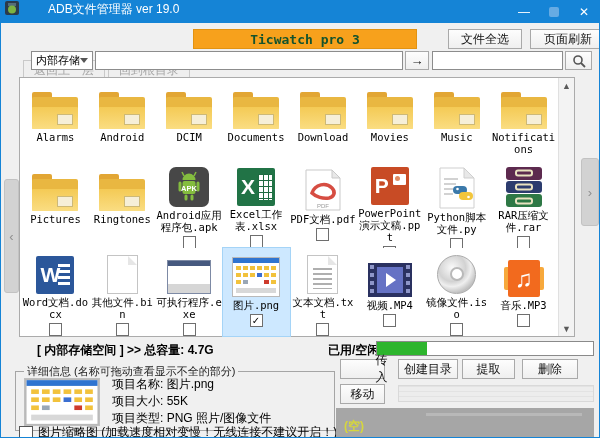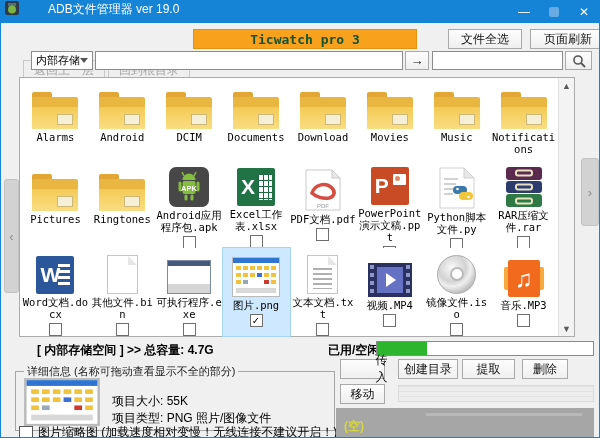--- a/index.html
+++ b/index.html
@@ -458,32 +458,33 @@
           <rect x="32" y="16" width="5" height="4"></rect>
           <rect x="39" y="16" width="5" height="4"></rect>
           <rect x="4" y="23" width="5" height="4"></rect>
           <rect x="39" y="23" width="5" height="4"></rect>
         </g>
         <rect x="25" y="16" width="5" height="4" fill="#3B6FD1"></rect>
         <rect x="11" y="23" width="5" height="4" fill="#9AA7B5"></rect>
         <rect x="32" y="23" width="5" height="4" fill="#CE3B2C"></rect>
         <rect x="4" y="31" width="40" height="5" fill="#D8D8D8"></rect>
       </svg>
+    <div class="dline" style="top:4px;"><span>项目名称:</span> <span>图片.png</span></div>
     <div class="dline" style="top:21px;"><span>项目大小:</span> <span>55K</span></div>
     <div class="dline" style="top:38px;"><span>项目类型:</span> <span>PNG 照片/图像文件</span></div>
   </div>
 
   <div id="thumbtoggle">
     <span id="thumbcb"></span>
     <span>图片缩略图 (加载速度相对变慢！无线连接不建议开启！)</span>
   </div>
 
   <div class="btn" style="left:339px;top:358px;width:45px;padding-left:38px;">传入</div>
   <div class="btn" style="left:397px;top:358px;width:60px;">创建目录</div>
   <div class="btn" style="left:461px;top:358px;width:53px;">提取</div>
-  <div class="btn" style="left:521px;top:358px;width:46px;">删除</div>
+  <div class="btn" style="left:521px;top:358px;width:56px;">删除</div>
   <div class="btn" style="left:339px;top:383px;width:45px;">移动</div>
   <div id="movestrip"></div>
   <div id="queue">
     <span class="empty">(空)</span>
   </div>
 
 </div>
 
 </body></html>

